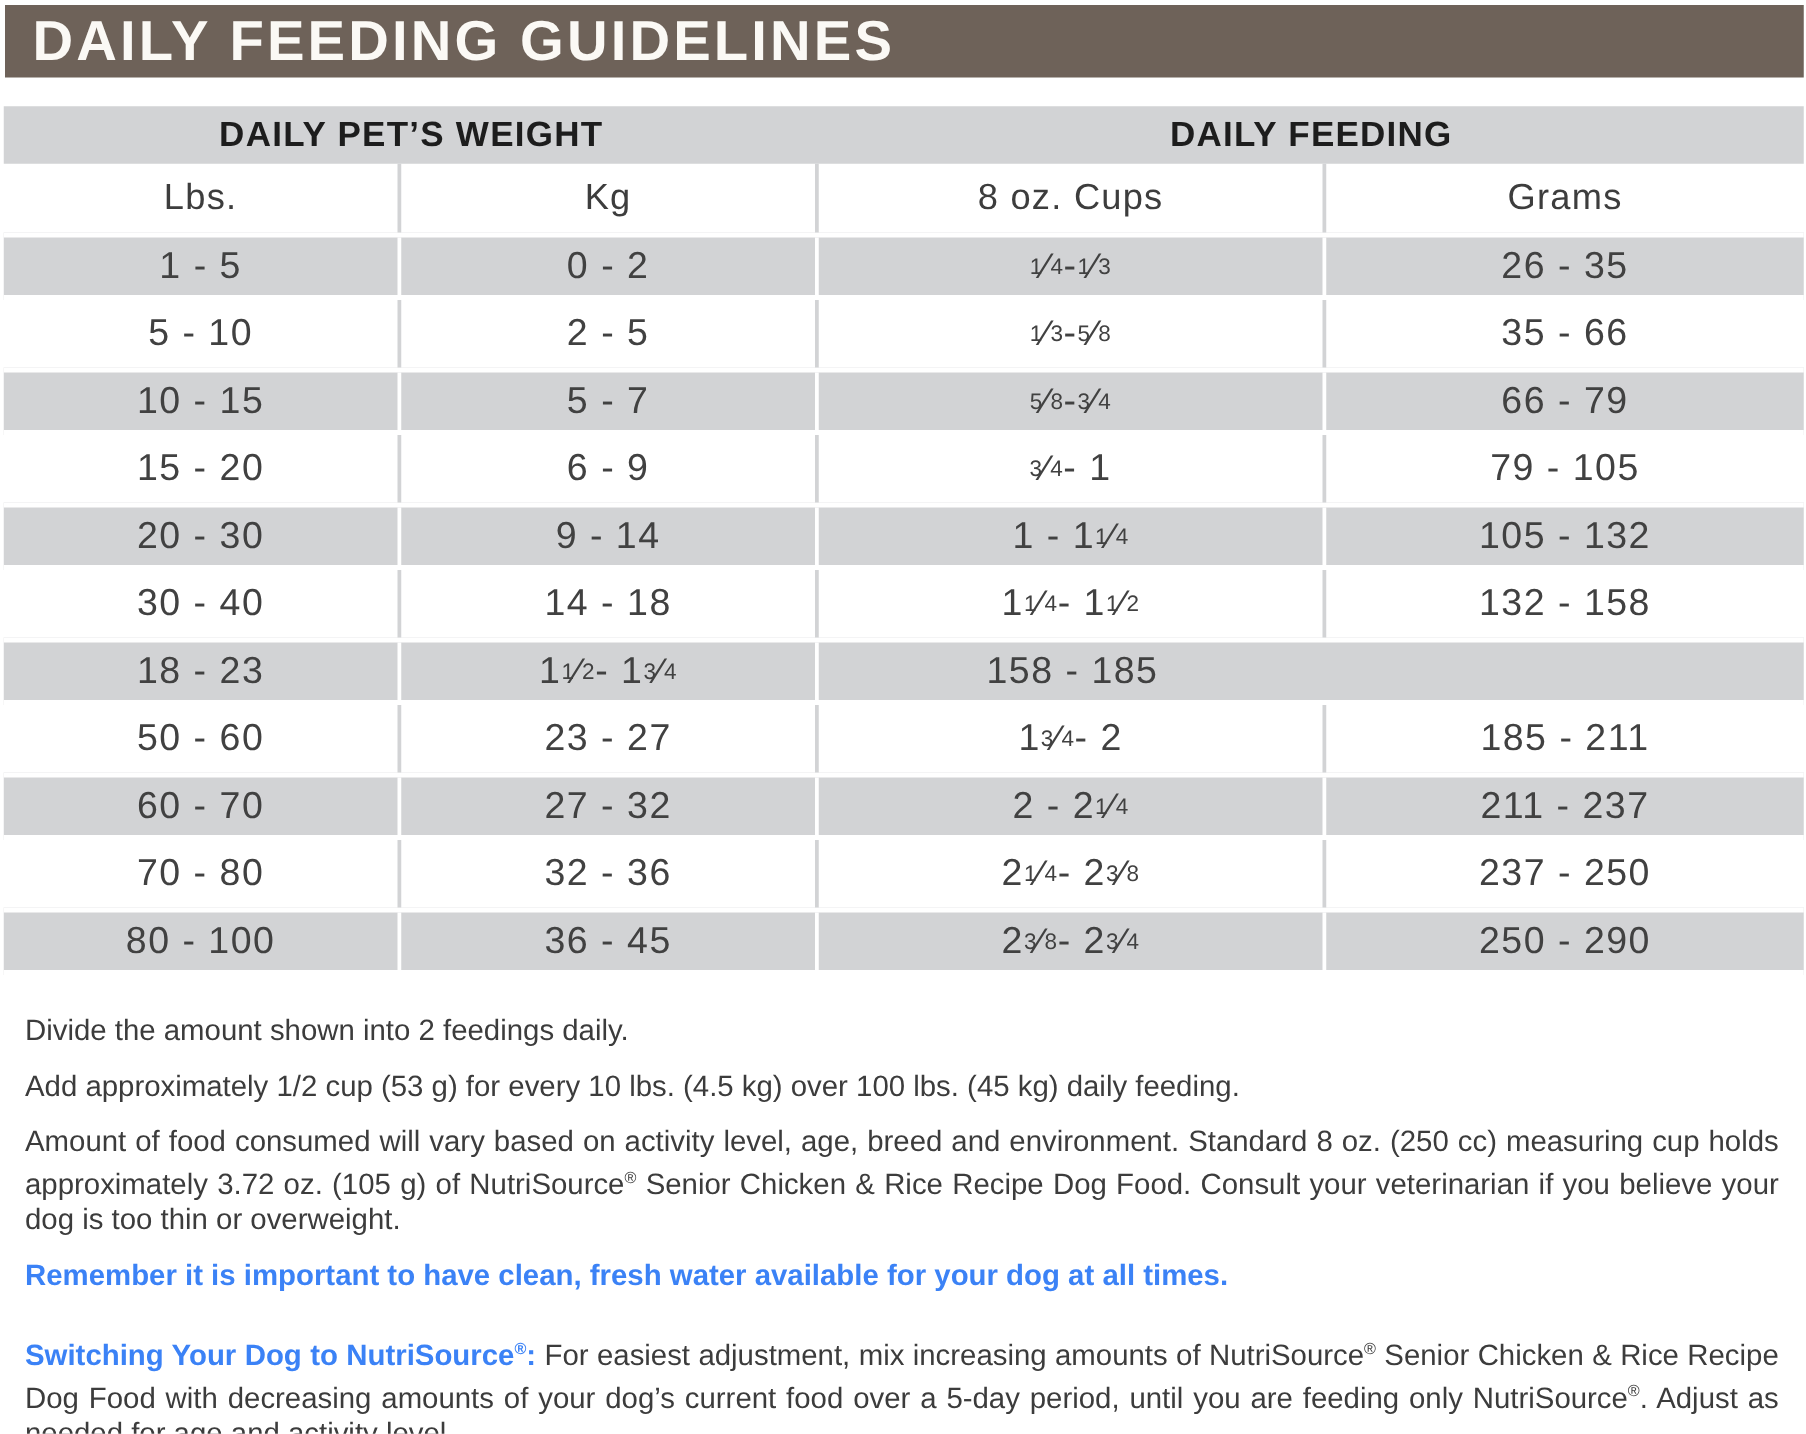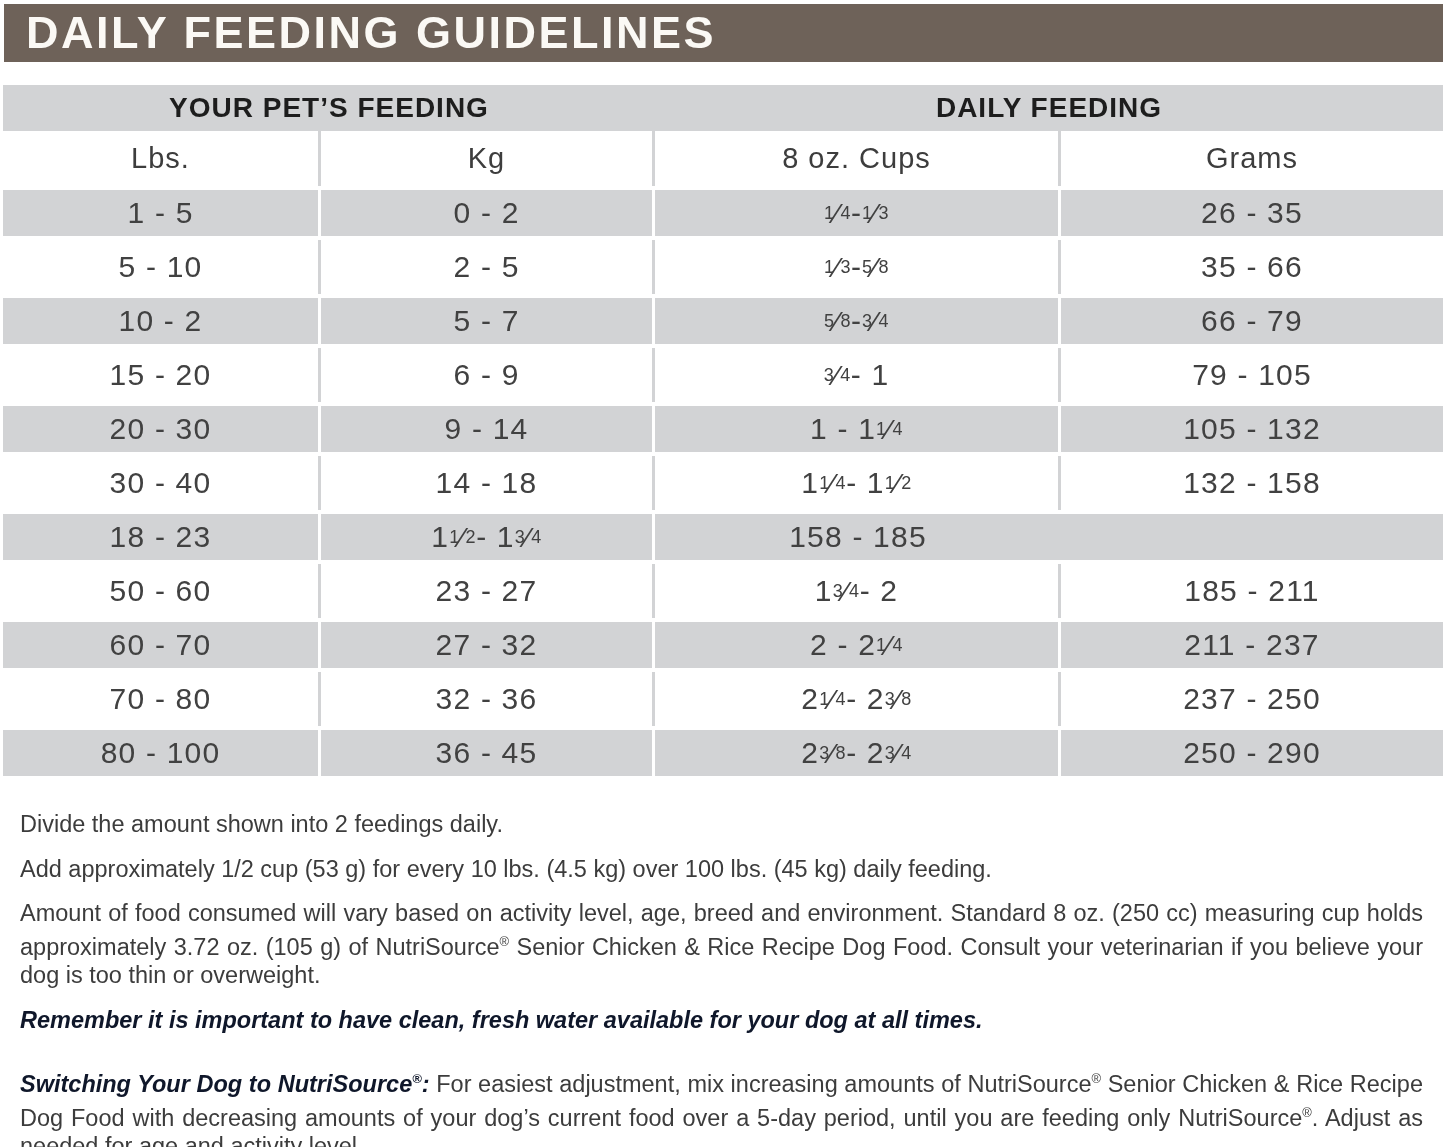--- a/index.html
+++ b/index.html
@@ -97,35 +97,35 @@
 
   
   .notes {
     margin: 30px 6px 0 4px;
     font-size: 23.5px;
     line-height: 28.5px;
     color: #3c3c3c;
   }
   .notes p, .notes div { margin: 16px; }
   .justify { text-align: justify; }
-  .bold { font-weight: bold; color: #0f172a; font-style: italic; }
+  .bold { font-weight: bold; color: #3b82f6; }
   .block-gap { margin-top: 31px !important; }
   .calorie-gap { margin-top: 26px !important; }
   sup.reg { font-size: 55%; vertical-align: 0.7em; }
 </style>
 </head>
 <body>
 
 <div class="banner">
   <span class="banner-title">DAILY FEEDING GUIDELINES</span>
 </div>
 
 <div class="table-wrap">
   <div class="group-header-row">
-    <div class="group-cell">YOUR PET’S FEEDING</div>
+    <div class="group-cell">DAILY PET’S WEIGHT</div>
     <div class="group-cell">DAILY FEEDING</div>
   </div>
 
   <div class="col-header-row">
     <div class="col-header">Lbs.</div>
     <div class="col-header">Kg</div>
     <div class="col-header">8 oz. Cups</div>
     <div class="col-header">Grams</div>
   </div>
 
@@ -136,21 +136,21 @@
         <div class="tcell"><sup>1</sup><span class="frac-slash">⁄</span><sub>4</sub> - <sup>1</sup><span class="frac-slash">⁄</span><sub>3</sub></div>
         <div class="tcell">26 - 35</div>
       </div>
       <div class="trow white">
         <div class="tcell">5 - 10</div>
         <div class="tcell">2 - 5</div>
         <div class="tcell"><sup>1</sup><span class="frac-slash">⁄</span><sub>3</sub> - <sup>5</sup><span class="frac-slash">⁄</span><sub>8</sub></div>
         <div class="tcell">35 - 66</div>
       </div>
       <div class="trow gray">
-        <div class="tcell">10 - 2</div>
+        <div class="tcell">10 - 15</div>
         <div class="tcell">5 - 7</div>
         <div class="tcell"><sup>5</sup><span class="frac-slash">⁄</span><sub>8</sub> - <sup>3</sup><span class="frac-slash">⁄</span><sub>4</sub></div>
         <div class="tcell">66 - 79</div>
       </div>
       <div class="trow white">
         <div class="tcell">15 - 20</div>
         <div class="tcell">6 - 9</div>
         <div class="tcell"><sup>3</sup><span class="frac-slash">⁄</span><sub>4</sub> - 1</div>
         <div class="tcell">79 - 105</div>
       </div>

